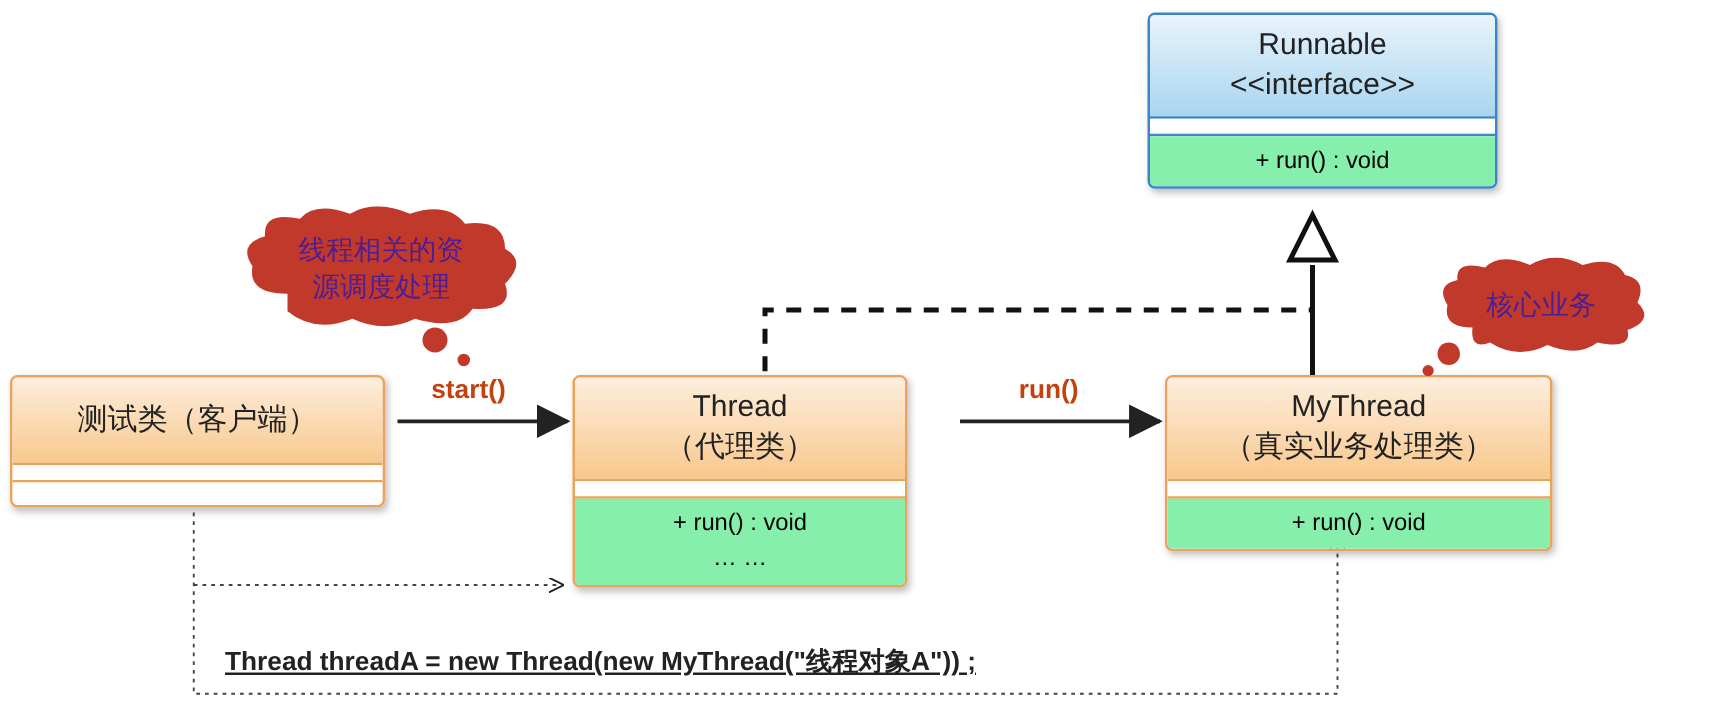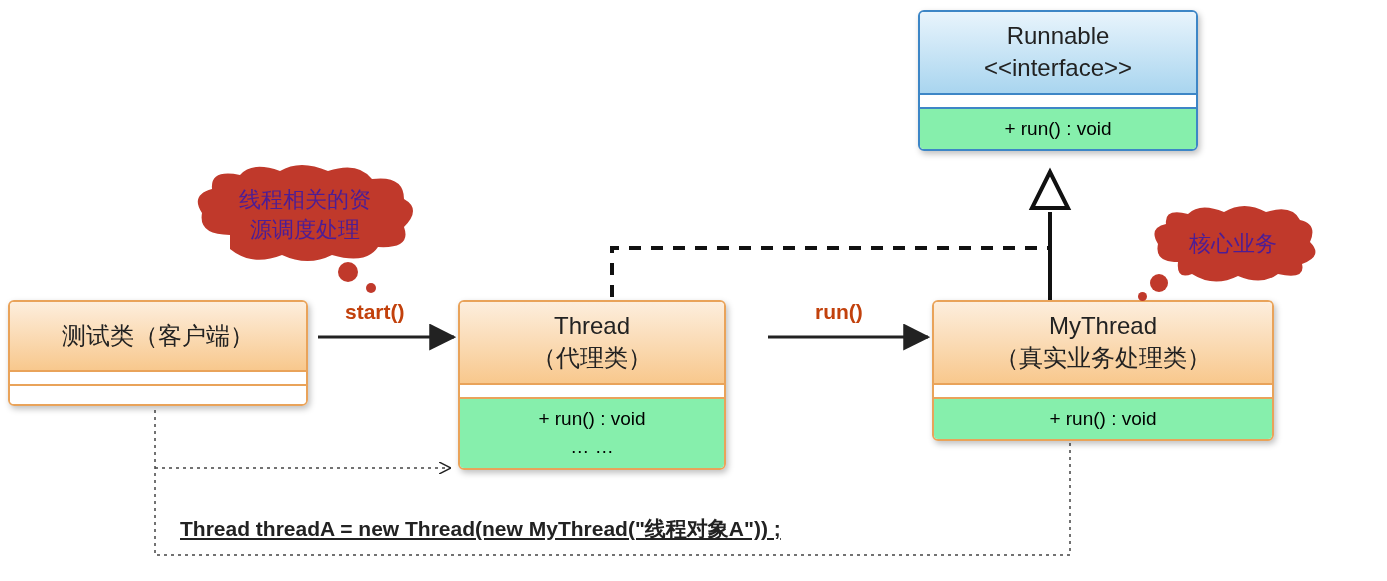--- a/index.html
+++ b/index.html
@@ -137,21 +137,21 @@
   </div>
   <div class="uml-sep"></div>
   <div class="uml-spacer"></div>
   <div class="uml-sep"></div>
   <div class="uml-body">
     <div>+ run() : void</div>
     <div>… …</div>
   </div>
 </div>
 
-<div class="uml-box orange" style="left:932px; top:300px; width:342px;">
+<div class="uml-box orange" style="left:932px; top:300px; width:310px;">
   <div class="uml-title">
     <span>MyThread<br>（真实业务处理类）</span>
   </div>
   <div class="uml-sep"></div>
   <div class="uml-spacer"></div>
   <div class="uml-sep"></div>
   <div class="uml-body">
     <div>+ run() : void</div>
   </div>
 </div>

